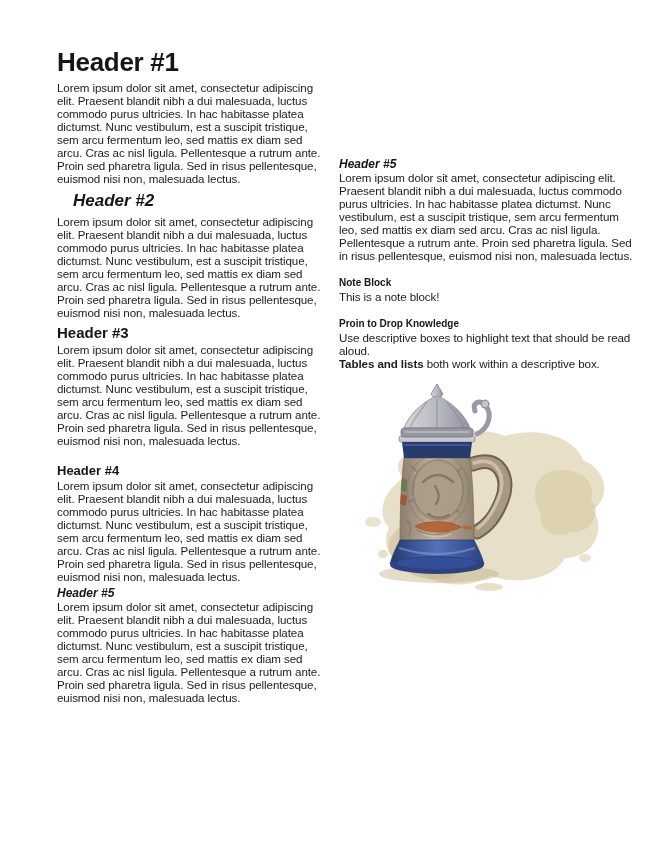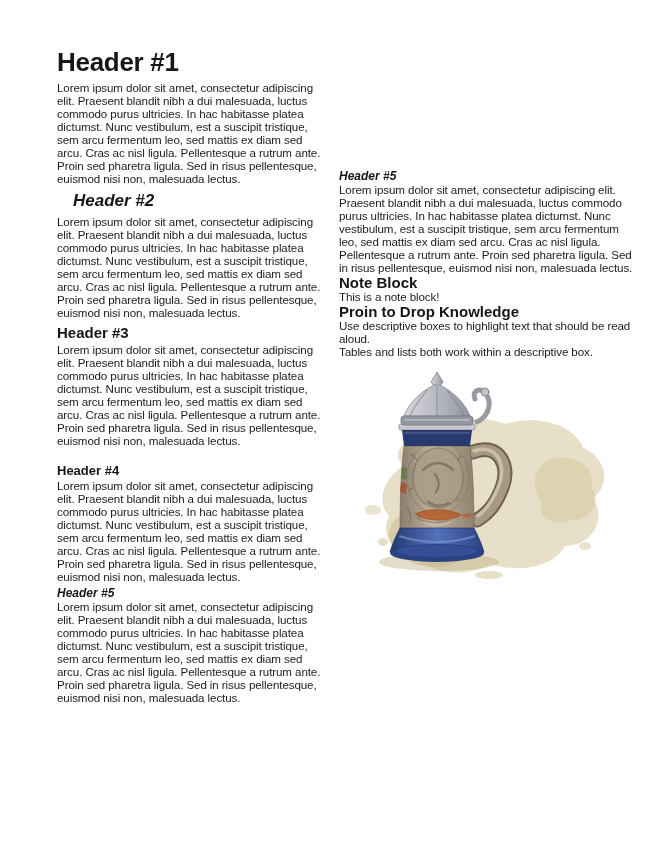--- a/index.html
+++ b/index.html
@@ -10,22 +10,22 @@
   .page{box-sizing:border-box;display:flex;gap:12px;padding:47px 0 0 57px;align-items:center;}
   .col-left{flex:0 0 270px;width:270px;}
   .col-right{flex:0 0 296px;width:296px;}
   p.body-text{font-size:11.6px;line-height:13px;margin:0;letter-spacing:-0.1px;}
   h1,h2,h3,h4,h5,h6{margin:0;font-weight:700;color:#161616;}
   h1{font-size:26px;line-height:30px;margin:0 0 4px 0;letter-spacing:-0.3px;}
   h2{font-size:17px;line-height:24px;margin:4px 0 2px 16px;font-style:italic;}
   h3{font-size:15px;line-height:19px;margin:4px 0 1px 0;}
   h4{font-size:13px;line-height:16px;margin:16px 0 0 0;}
   h5{font-size:12px;line-height:14px;margin:3px 0 0 0;font-style:italic;}
-  h6{font-size:15px;line-height:14px;margin:2px 0 0 0;}
-  .inline-bold{font-weight:400;}
+  h6{font-size:10px;line-height:14px;margin:14px 0 0 0;}
+  .inline-bold{font-weight:700;}
   figure.stein-figure{margin:12px 0 0 0;padding:0;}
 </style>
 </head>
 <body>
 
 <div class="page">
 
   <div class="col-left">
     <h1>Header #1</h1>
     <p class="body-text">Lorem ipsum dolor sit amet, consectetur adipiscing elit. Praesent blandit nibh a dui malesuada, luctus commodo purus ultricies. In hac habitasse platea dictumst. Nunc vestibulum, est a suscipit tristique, sem arcu fermentum leo, sed mattis ex diam sed arcu. Cras ac nisl ligula. Pellentesque a rutrum ante. Proin sed pharetra ligula. Sed in risus pellentesque, euismod nisi non, malesuada lectus.</p>

